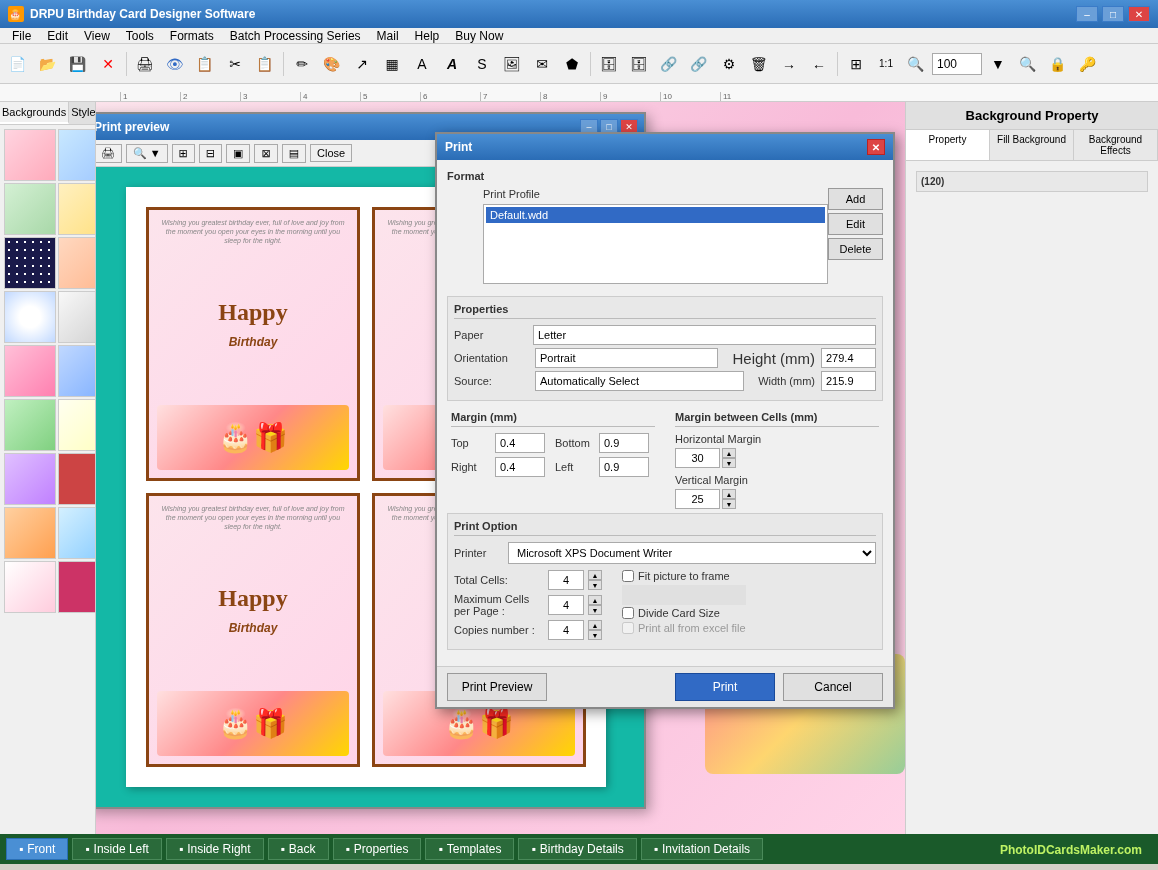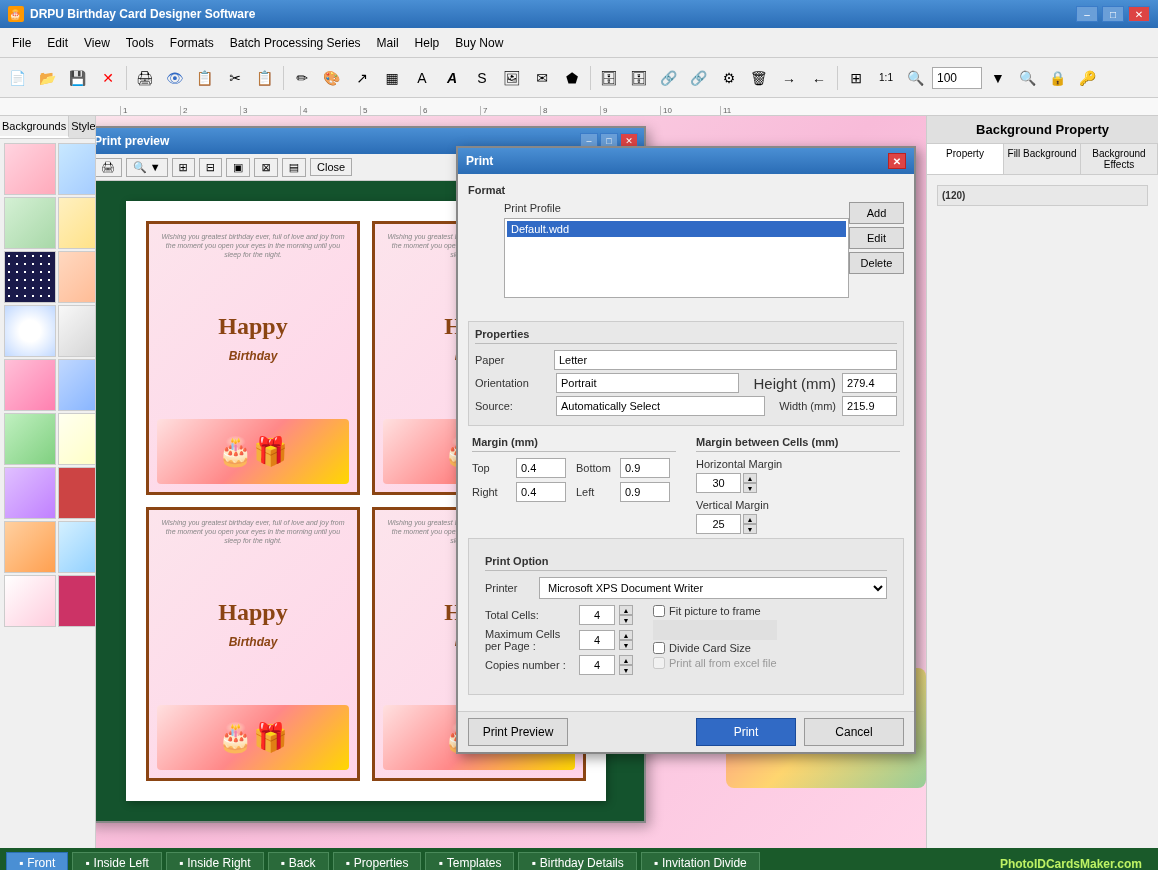--- a/index.html
+++ b/index.html
@@ -8,21 +8,21 @@
     
     .title-bar { background: linear-gradient(to bottom, #4a8fd4, #2a6cb5); color: white; height: 28px; display: flex; align-items: center; justify-content: space-between; padding: 0 8px; }
     .title-bar-left { display: flex; align-items: center; gap: 6px; }
     .title-bar-icon { width: 16px; height: 16px; background: #ff9800; border-radius: 2px; font-size: 10px; display: flex; align-items: center; justify-content: center; }
     .title-bar-title { font-size: 12px; font-weight: bold; }
     .title-bar-controls { display: flex; gap: 4px; }
     .title-btn { width: 22px; height: 16px; background: #6a9fd8; border: 1px solid #3a7bc8; color: white; display: flex; align-items: center; justify-content: center; font-size: 10px; cursor: pointer; }
     .title-btn.close { background: #d44; }
 
     
-    .menu-bar { background: #f0f0f0; height: 30px; display: flex; align-items: center; padding: 0 4px; border-bottom: 1px solid #ccc; }
+    .menu-bar { background: #f0f0f0; height: 16px; display: flex; align-items: center; padding: 0 4px; border-bottom: 1px solid #ccc; }
     .menu-item { padding: 2px 8px; cursor: pointer; font-size: 12px; }
 
     
     .toolbar { background: #f0f0f0; height: 40px; display: flex; align-items: center; padding: 2px 4px; border-bottom: 1px solid #ccc; gap: 2px; flex-wrap: nowrap; overflow: hidden; }
     .tb-btn { width: 28px; height: 28px; background: #f0f0f0; border: 1px solid transparent; display: flex; align-items: center; justify-content: center; cursor: pointer; font-size: 14px; }
     .tb-sep { width: 1px; height: 24px; background: #ccc; margin: 0 2px; }
     .tb-input { width: 50px; height: 22px; border: 1px solid #aaa; padding: 0 4px; }
 
     
     .ruler { background: #f8f8f8; height: 18px; border-bottom: 1px solid #ccc; display: flex; align-items: center; padding-left: 120px; overflow: hidden; }
@@ -64,57 +64,57 @@
     
     .print-preview-window { position: absolute; top: 10px; left: -10px; width: 560px; background: white; border: 2px solid #888; box-shadow: 4px 4px 12px rgba(0,0,0,0.3); z-index: 10; }
     .win-title-bar { background: linear-gradient(to bottom, #4a8fd4, #2a6cb5); color: white; height: 26px; display: flex; align-items: center; justify-content: space-between; padding: 0 6px; }
     .win-title { font-size: 12px; font-weight: bold; }
     .win-controls { display: flex; gap: 2px; }
     .win-btn { width: 18px; height: 16px; background: #6a9fd8; border: 1px solid #3a7bc8; color: white; display: flex; align-items: center; justify-content: center; font-size: 9px; cursor: pointer; }
     .win-btn.close-btn { background: #d44; }
     .win-toolbar { background: #f0f0f0; border-bottom: 1px solid #ccc; padding: 3px 6px; display: flex; align-items: center; gap: 4px; }
     .win-tb-btn { padding: 2px 6px; background: #f0f0f0; border: 1px solid #aaa; cursor: pointer; font-size: 11px; }
     .page-input { width: 28px; height: 20px; border: 1px solid #aaa; text-align: center; }
-    .preview-content { padding: 10px; background: #14532d; min-height: 640px; display: flex; align-items: center; justify-content: center; }
+    .preview-content { padding: 10px; background: #14b8a6; min-height: 640px; display: flex; align-items: center; justify-content: center; }
     .preview-sheet { background: white; width: 480px; height: 600px; padding: 20px; display: grid; grid-template-columns: 1fr 1fr; grid-template-rows: 1fr 1fr; gap: 12px; box-shadow: 2px 2px 8px rgba(0,0,0,0.3); }
     .card-preview { border: 3px solid #8B4513; background: linear-gradient(135deg, #fce4ec, #ffd4e8); display: flex; flex-direction: column; align-items: center; justify-content: space-between; padding: 8px; overflow: hidden; position: relative; }
     .card-preview-text { font-size: 7px; color: #888; text-align: center; font-style: italic; line-height: 1.3; }
 
     
-    .right-panel { width: 232px; background: #f0f0f0; border-left: 1px solid #ccc; }
+    .right-panel { width: 253px; background: #f0f0f0; border-left: 1px solid #ccc; }
     .right-panel-title { background: #e0e0e0; padding: 6px 10px; font-weight: bold; font-size: 13px; border-bottom: 1px solid #ccc; text-align: center; }
     .right-tabs { display: flex; background: #e8e8e8; border-bottom: 1px solid #ccc; }
     .right-tab { flex: 1; text-align: center; padding: 4px 2px; font-size: 10px; cursor: pointer; border-right: 1px solid #ccc; }
     .right-tab.active { background: white; border-bottom: none; }
 
     
     .print-dialog { position: absolute; top: 30px; right: 10px; width: 460px; background: #f0f0f0; border: 2px solid #888; box-shadow: 4px 4px 12px rgba(0,0,0,0.4); z-index: 20; }
     .dialog-title { background: linear-gradient(to bottom, #4a8fd4, #2a6cb5); color: white; height: 26px; display: flex; align-items: center; justify-content: space-between; padding: 0 8px; font-weight: bold; }
     .dialog-close { width: 18px; height: 16px; background: #d44; border: 1px solid #b22; color: white; display: flex; align-items: center; justify-content: center; cursor: pointer; font-size: 10px; }
     .dialog-body { padding: 10px; }
     .section-label { font-size: 11px; font-weight: bold; color: #333; margin-bottom: 6px; }
-    .profile-list { border: 1px solid #aaa; background: white; height: 80px; padding: 2px; margin-bottom: 15px; }
+    .profile-list { border: 1px solid #aaa; background: white; height: 80px; padding: 2px; margin-bottom: 4px; }
     .profile-item { background: #316ac5; color: white; padding: 2px 4px; font-size: 11px; }
     .btn-group { display: flex; flex-direction: column; gap: 3px; }
     .dialog-btn { width: 55px; height: 22px; background: #e0e0e0; border: 1px solid #999; cursor: pointer; font-size: 11px; text-align: center; display: flex; align-items: center; justify-content: center; }
     .props-section { background: #e8e8e8; border: 1px solid #ccc; padding: 6px; margin-bottom: 6px; }
     .section-title-bar { font-size: 11px; font-weight: bold; color: #333; margin-bottom: 6px; border-bottom: 1px solid #bbb; padding-bottom: 3px; }
     .prop-row { display: flex; align-items: center; gap: 4px; margin-bottom: 3px; }
     .prop-label { font-size: 11px; color: #333; width: 75px; }
     .prop-value { height: 20px; border: 1px solid #aaa; background: white; font-size: 11px; padding: 0 4px; flex: 1; display: flex; align-items: center; }
     .prop-value-sm { width: 55px; height: 20px; border: 1px solid #aaa; background: white; font-size: 11px; padding: 0 4px; display: flex; align-items: center; }
     .spin-btn { width: 14px; height: 10px; background: #e0e0e0; border: 1px solid #aaa; display: flex; align-items: center; justify-content: center; font-size: 7px; cursor: pointer; }
     .margin-grid { display: grid; grid-template-columns: 1fr 1fr; gap: 4px; }
     .margin-row { display: flex; align-items: center; gap: 4px; }
     .margin-label { width: 40px; font-size: 11px; color: #333; }
     .margin-val { width: 50px; height: 20px; border: 1px solid #aaa; background: white; font-size: 11px; padding: 0 4px; }
     .spinner-input { width: 45px; height: 20px; border: 1px solid #aaa; background: white; text-align: center; font-size: 11px; }
     .spinner-controls { display: flex; flex-direction: column; }
     .spin-up, .spin-down { width: 14px; height: 10px; background: #e0e0e0; border: 1px solid #aaa; display: flex; align-items: center; justify-content: center; font-size: 7px; cursor: pointer; }
-    .print-option-section { background: #e8e8e8; border: 1px solid #ccc; padding: 16px; margin-bottom: 6px; }
+    .print-option-section { background: #e8e8e8; border: 1px solid #ccc; padding: 6px; margin-bottom: 6px; }
     .printer-row { display: flex; align-items: center; gap: 4px; margin-bottom: 6px; }
     .printer-label { font-size: 11px; color: #333; width: 50px; }
     .printer-select { flex: 1; height: 22px; border: 1px solid #aaa; background: white; font-size: 11px; padding: 0 4px; }
     .cells-row { display: flex; align-items: center; gap: 4px; margin-bottom: 3px; }
     .cells-label { width: 90px; font-size: 11px; color: #333; }
     .cells-val { width: 36px; height: 20px; border: 1px solid #aaa; background: white; text-align: center; font-size: 11px; }
     .checkbox-row { display: flex; align-items: center; gap: 4px; margin-bottom: 3px; }
     .cb-label { font-size: 11px; color: #333; }
     .dialog-footer { display: flex; justify-content: space-between; padding: 6px 10px; border-top: 1px solid #ccc; background: #e8e8e8; }
     .footer-btn { width: 100px; height: 28px; background: #e0e0e0; border: 1px solid #999; cursor: pointer; font-size: 12px; display: flex; align-items: center; justify-content: center; }
@@ -504,18 +504,18 @@
   <div class="bottom-tab">
     <span>▪</span>
     <span>Templates</span>
   </div>
   <div class="bottom-tab">
     <span>▪</span>
     <span>Birthday Details</span>
   </div>
   <div class="bottom-tab">
     <span>▪</span>
-    <span>Invitation Divide</span>
+    <span>Invitation Details</span>
   </div>
   <div class="bottom-brand">
     <span style="color:#bef264;">PhotoIDCardsMaker.com</span>
   </div>
 </div>
 
 </body></html>

